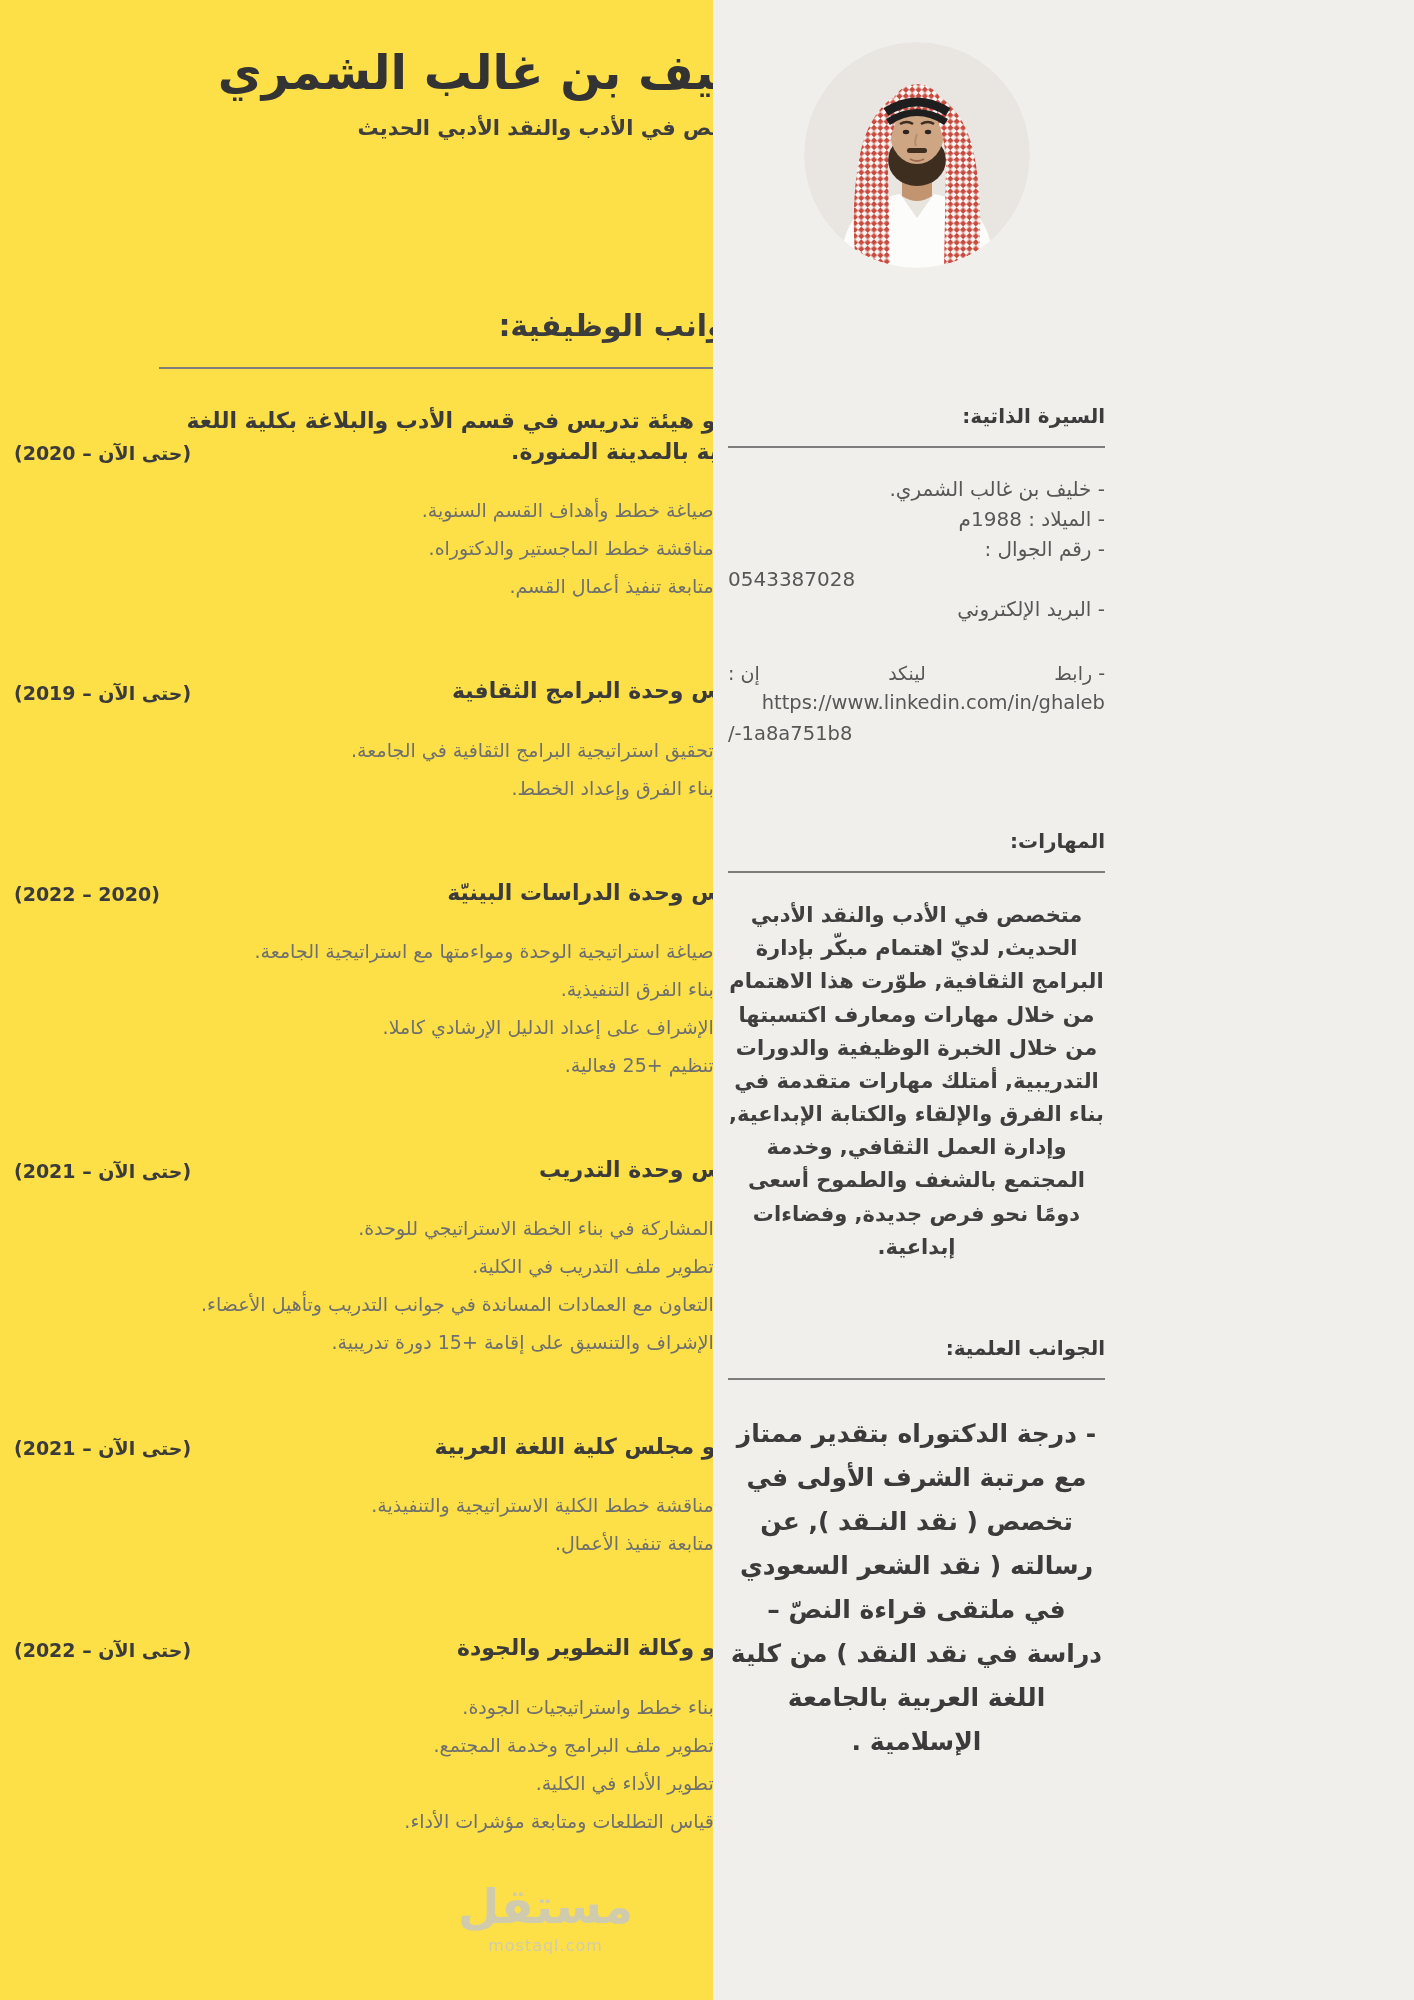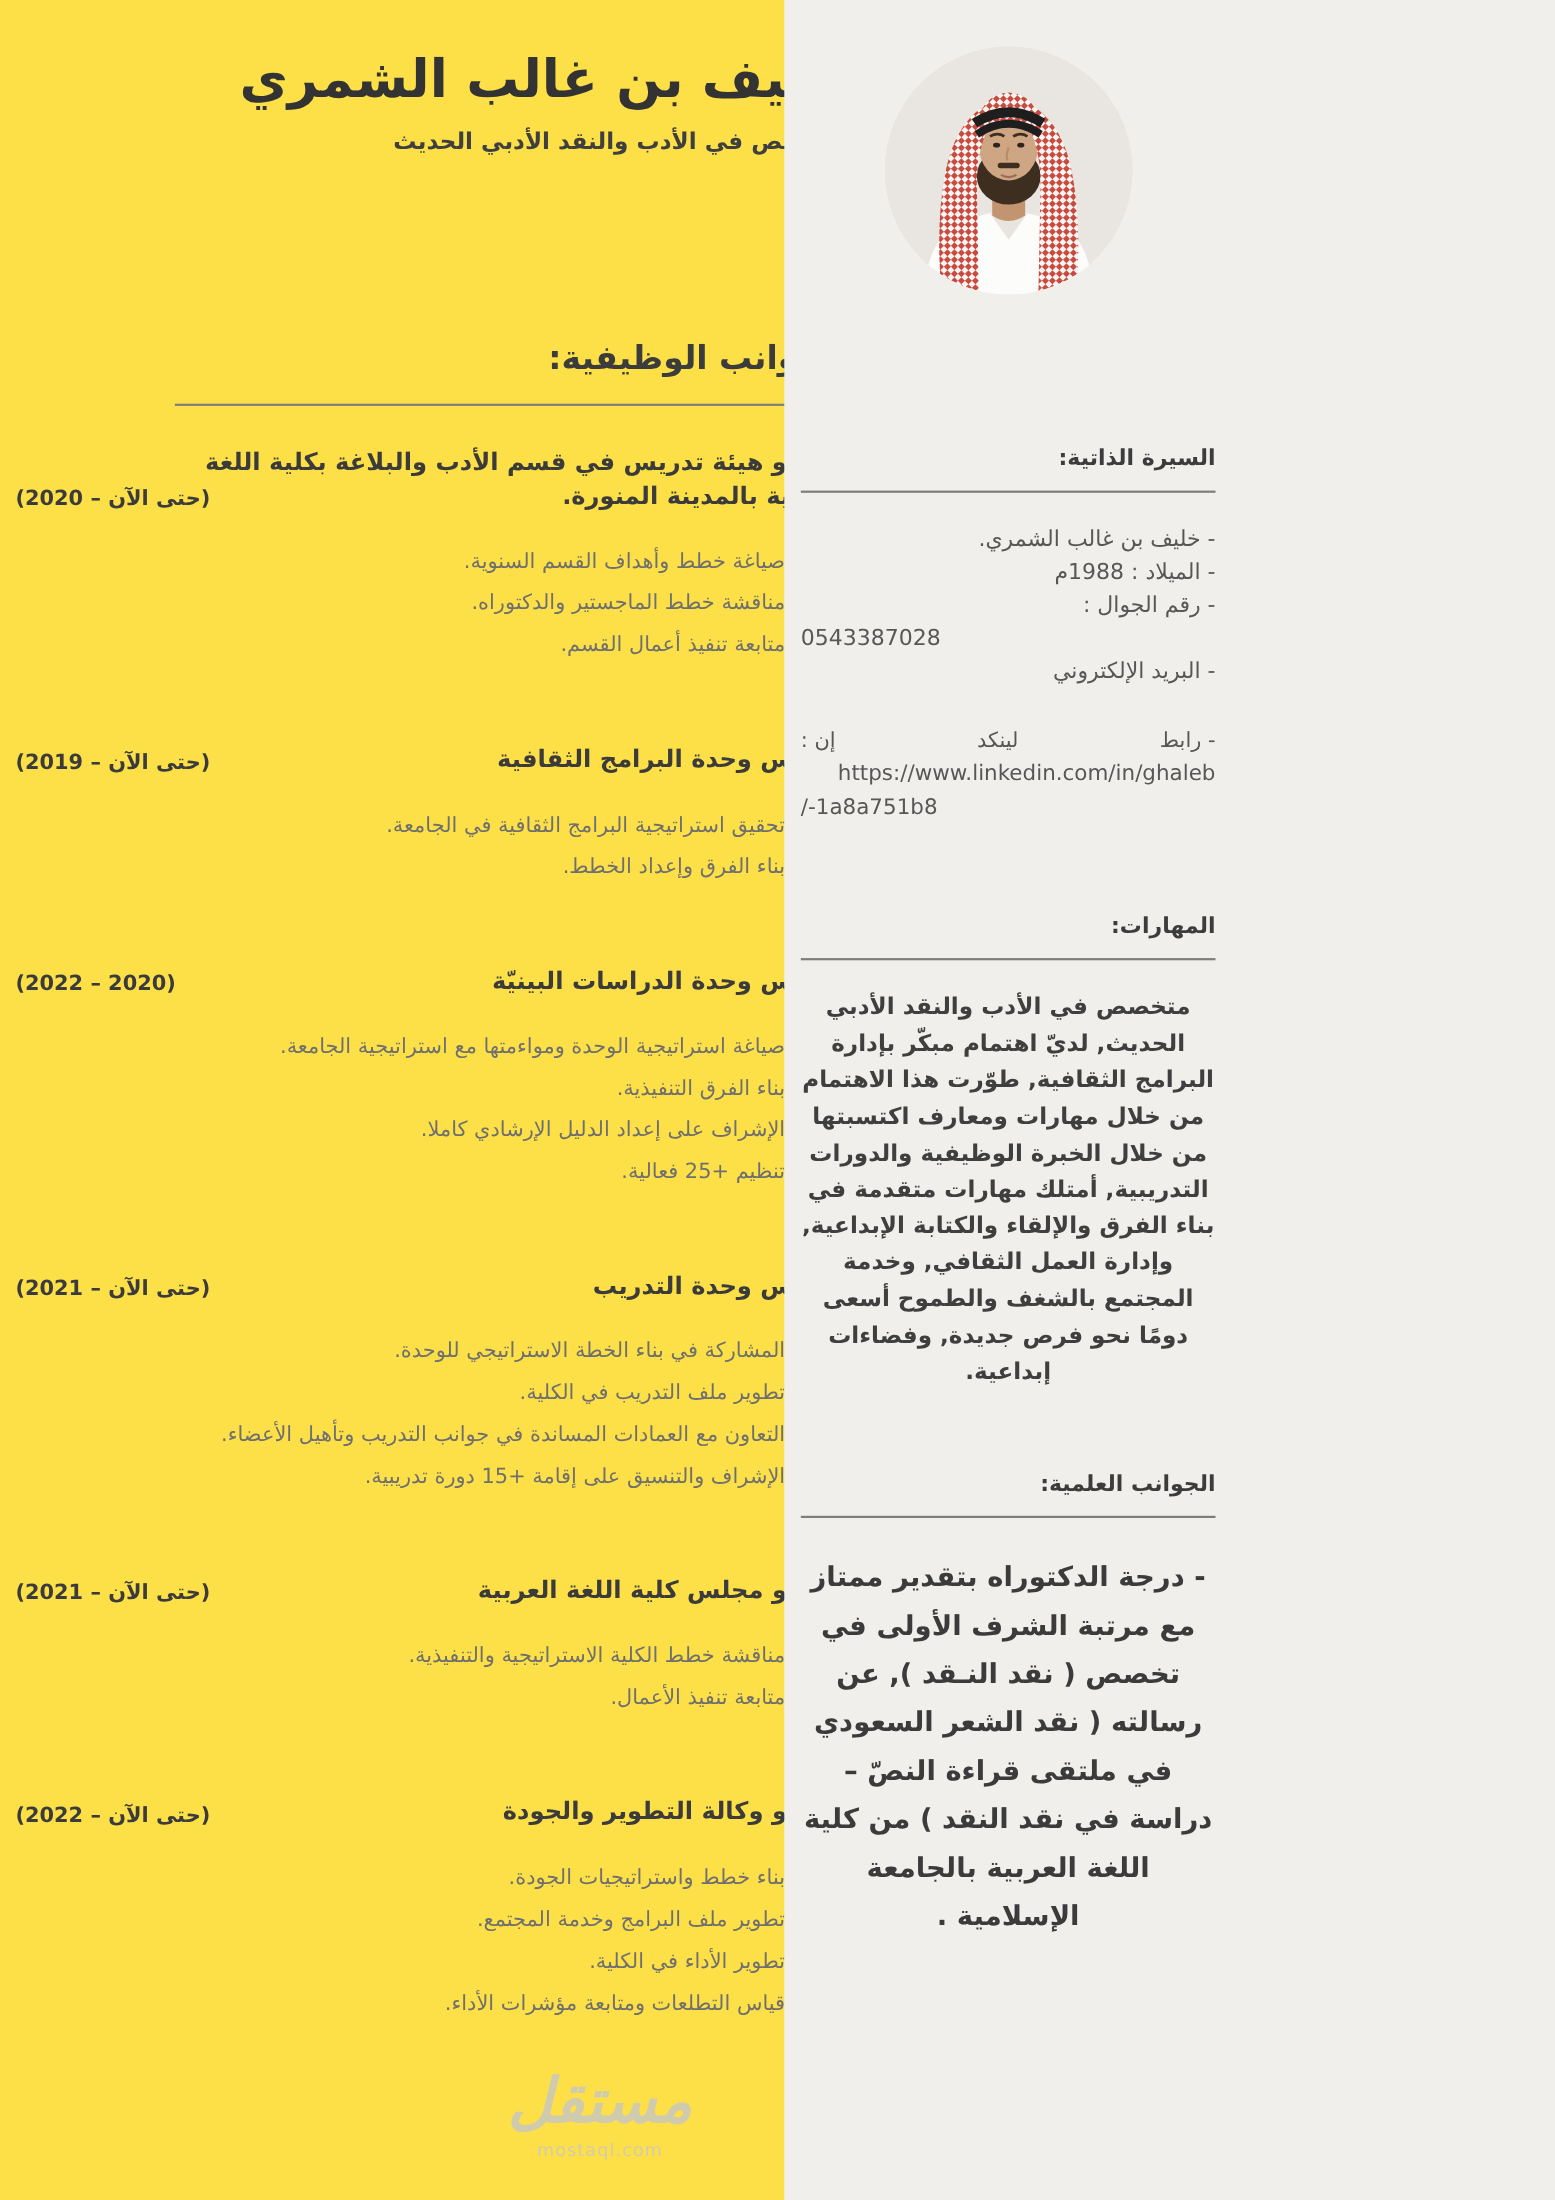--- a/index.html
+++ b/index.html
@@ -44,21 +44,21 @@
   .job{margin-bottom:70px;}
   .job-head{position:relative;}
   .job-title{font-size:22px;font-weight:700;color:#3b3b3b;line-height:1.42;max-width:618px;text-align:right;}
   .job-date{position:absolute;left:0;bottom:3px;font-size:19px;font-weight:700;color:#3b3b3b;direction:ltr;unicode-bidi:isolate;white-space:nowrap;}
   .job-bullets{list-style:none;margin-top:24px;padding-right:38px;}
   .job-bullets li{font-size:19px;color:var(--body-gray);line-height:2.0;text-align:right;}
   .job-bullets li::before{content:"• ";}
 
   
   .watermark{position:absolute;left:438px;top:1878px;width:215px;text-align:center;opacity:.8;pointer-events:none;z-index:3;}
-  .wm-ar{font-size:56px;font-weight:700;color:var(--watermark);font-style:italic;}
+  .wm-ar{font-size:48px;font-weight:700;color:var(--watermark);}
   .wm-domain{font-size:16px;color:var(--watermark);margin-top:2px;letter-spacing:1px;}
 </style>
 </head>
 <body>
 
 <div class="page">
 
   <main class="main">
     <h1 class="name">خليف بن غالب الشمري</h1>
     <div class="subtitle">متخصص في الأدب والنقد الأدبي الحديث</div>

